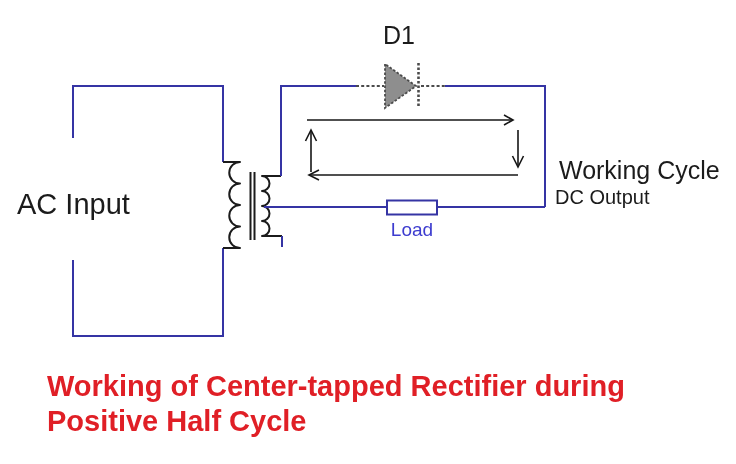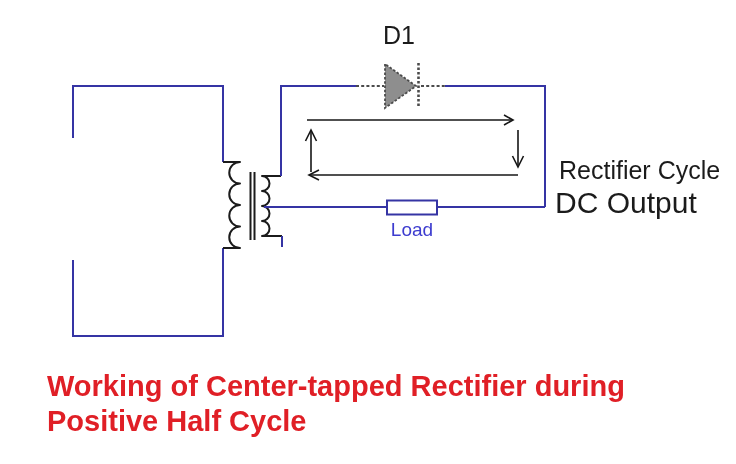--- a/index.html
+++ b/index.html
@@ -15,21 +15,21 @@
   .wire{stroke:var(--wire); stroke-width:2; fill:none;}
   .blk{stroke:var(--text); stroke-width:2; fill:none; stroke-linejoin:round;}
   .arrow{stroke:var(--arrow); stroke-width:1.6; fill:none;}
   .lead{stroke:var(--diode_outline); stroke-width:2; fill:none; stroke-dasharray:3 2.2;}
   .tri{fill:var(--diode_fill); stroke:var(--diode_outline); stroke-width:1.8; stroke-dasharray:2.5 1.8;}
   .bar{stroke:var(--diode_outline); stroke-width:2.6; fill:none; stroke-dasharray:2.5 2;}
   .lbl{position:absolute; color:var(--text); white-space:nowrap; line-height:1.1;text-align:center;}
   .lbl-ac{left:17px; top:189px; font-size:29px;}
   .lbl-d1{left:383px; top:22px; font-size:25px;}
   .lbl-pc{left:559px; top:157px; font-size:25px;}
-  .lbl-dc{left:555px; top:186px; font-size:30px;}
+  .lbl-dc{left:555px; top:186px; font-size:20px;}
   .lbl-load{left:387px; top:220px; width:50px; text-align:center; font-size:19px; color:var(--load_label);}
   .title-line{position:absolute; left:47px; font-weight:bold; font-size:29px; color:var(--title_red); white-space:nowrap;}
   .title-1{top:370px;}
   .title-2{top:405px;}
 </style>
 </head>
 <body>
 
 <div class="stage">
 
@@ -73,20 +73,21 @@
       <path class="arrow" d="M504,115 L513,120 L504,125"></path>
       <path class="arrow" d="M311,131 V172"></path>
       <path class="arrow" d="M305.5,141 L311,130 L316.5,141"></path>
       <path class="arrow" d="M518,130 V165"></path>
       <path class="arrow" d="M512.5,156 L518,167 L523.5,156"></path>
       <path class="arrow" d="M310,175 H518"></path>
       <path class="arrow" d="M319,170 L309,175 L319,180"></path>
     </g>
   </svg>
 
+  <div class="lbl lbl-ac">AC Input</div>
   <div class="lbl lbl-d1">D1</div>
-  <div class="lbl lbl-pc">Rectifier Cycle</div>
+  <div class="lbl lbl-pc">Working Cycle</div>
   <div class="lbl lbl-dc">DC Output</div>
   <div class="lbl lbl-load">Load</div>
 
   <div class="title-line title-1">Working of Center-tapped Rectifier during</div>
   <div class="title-line title-2">Positive Half Cycle</div>
 </div>
 
 </body></html>

